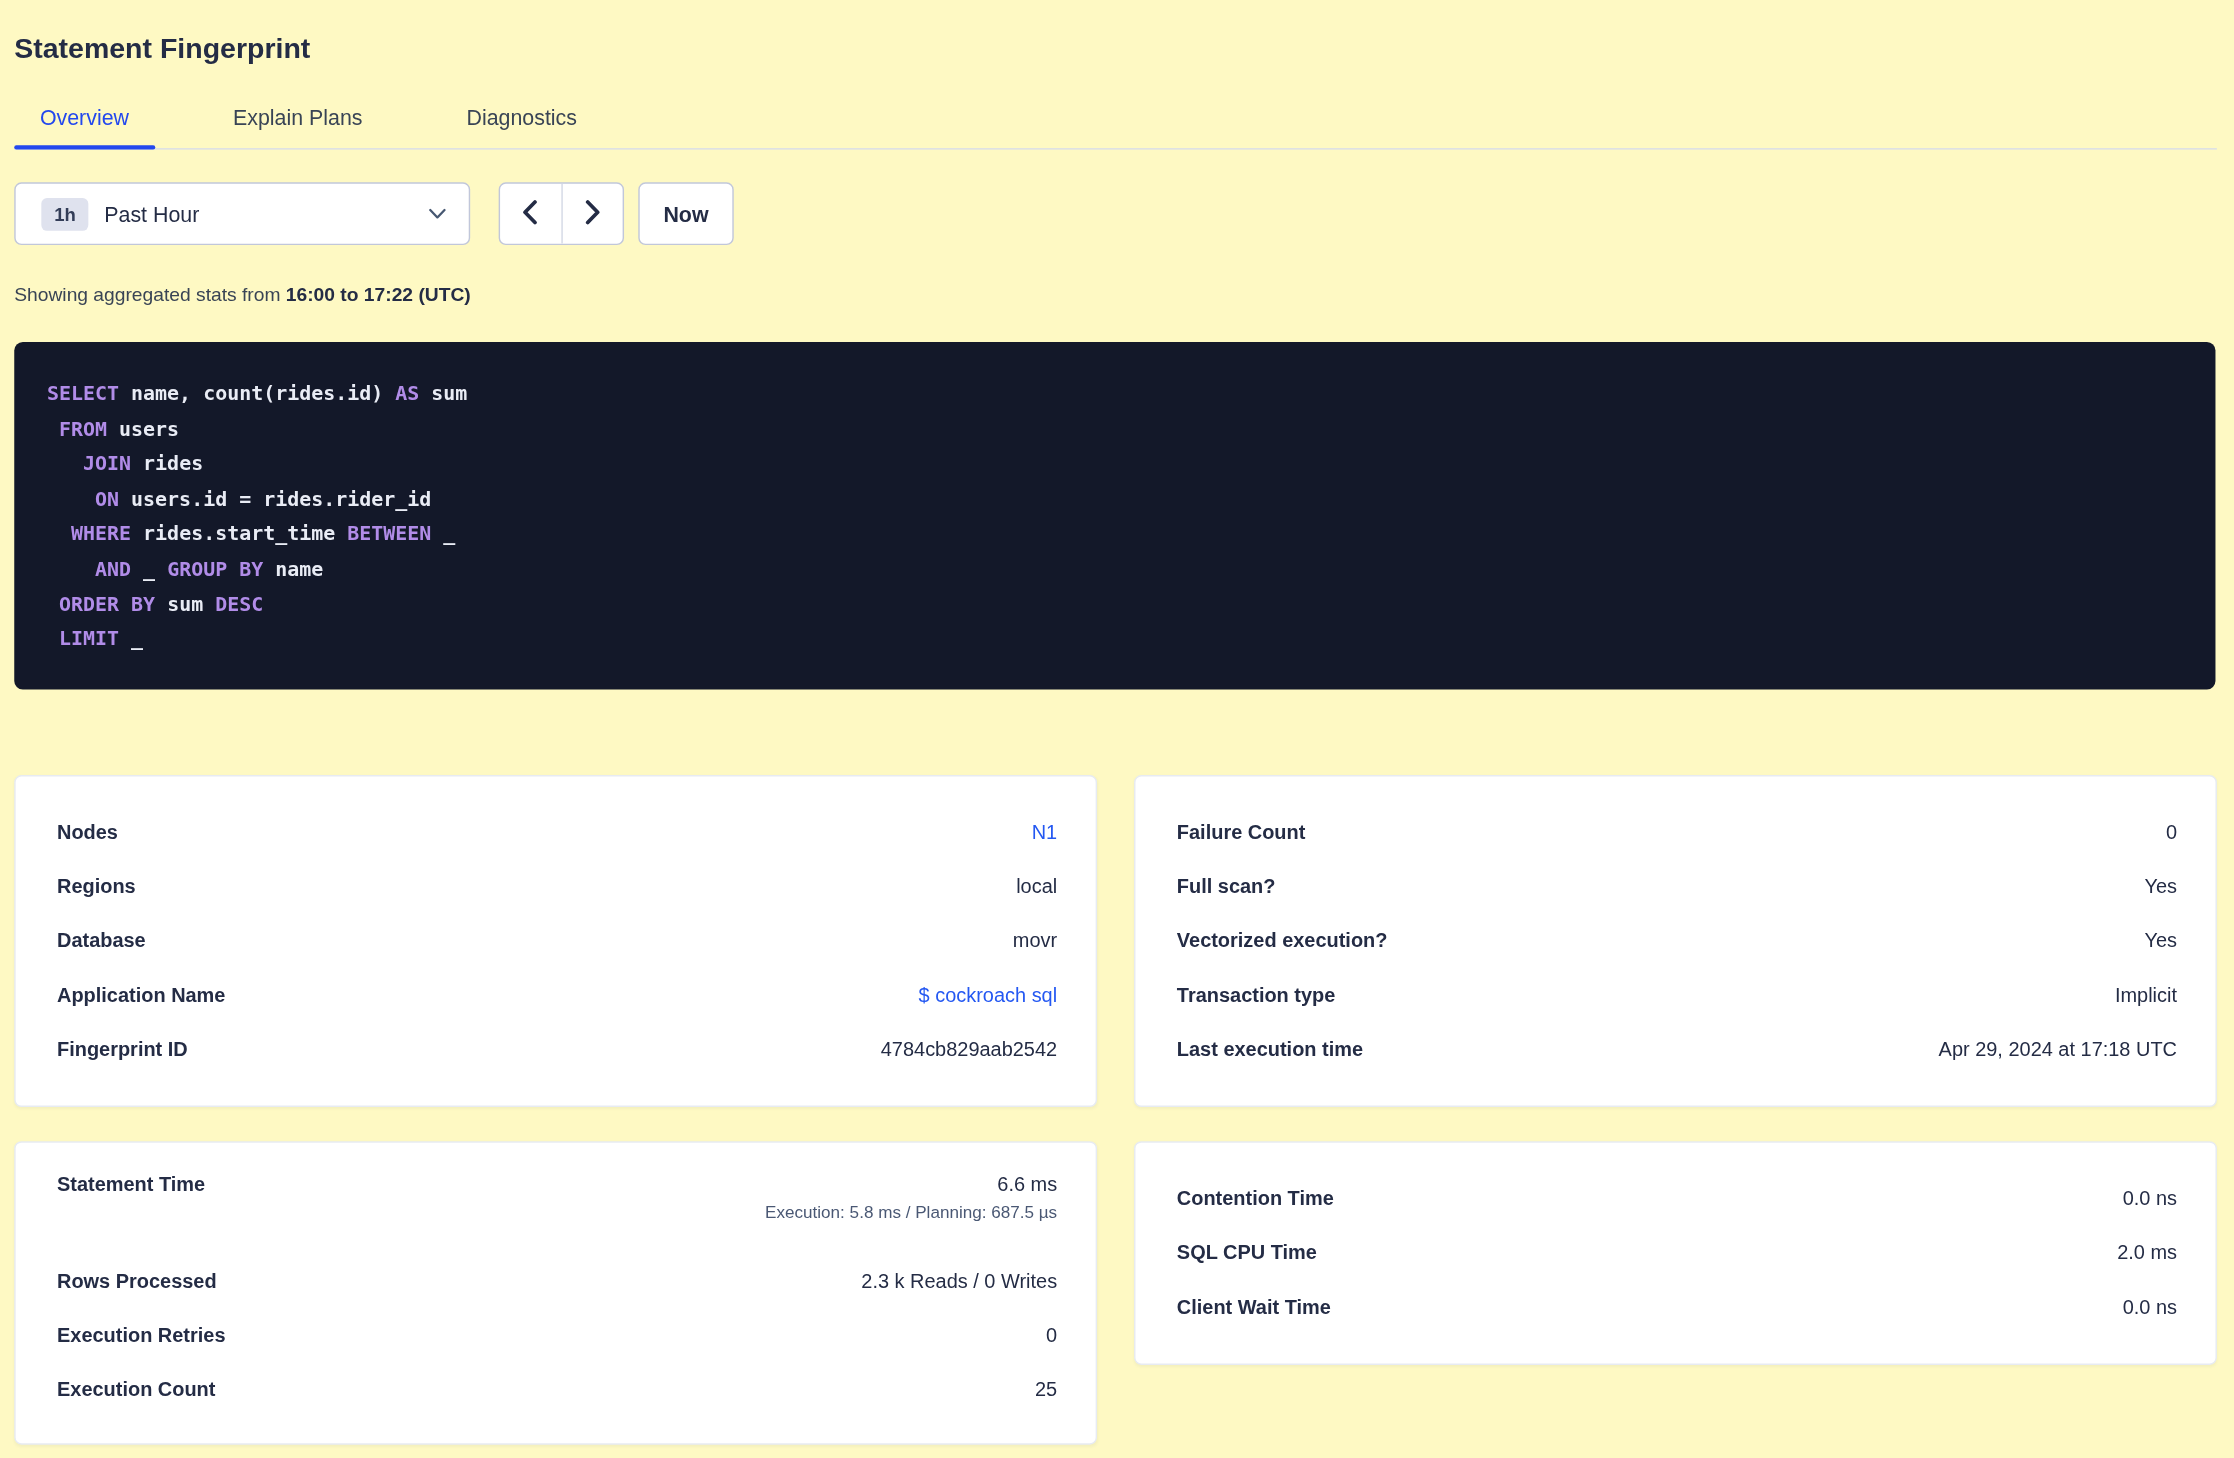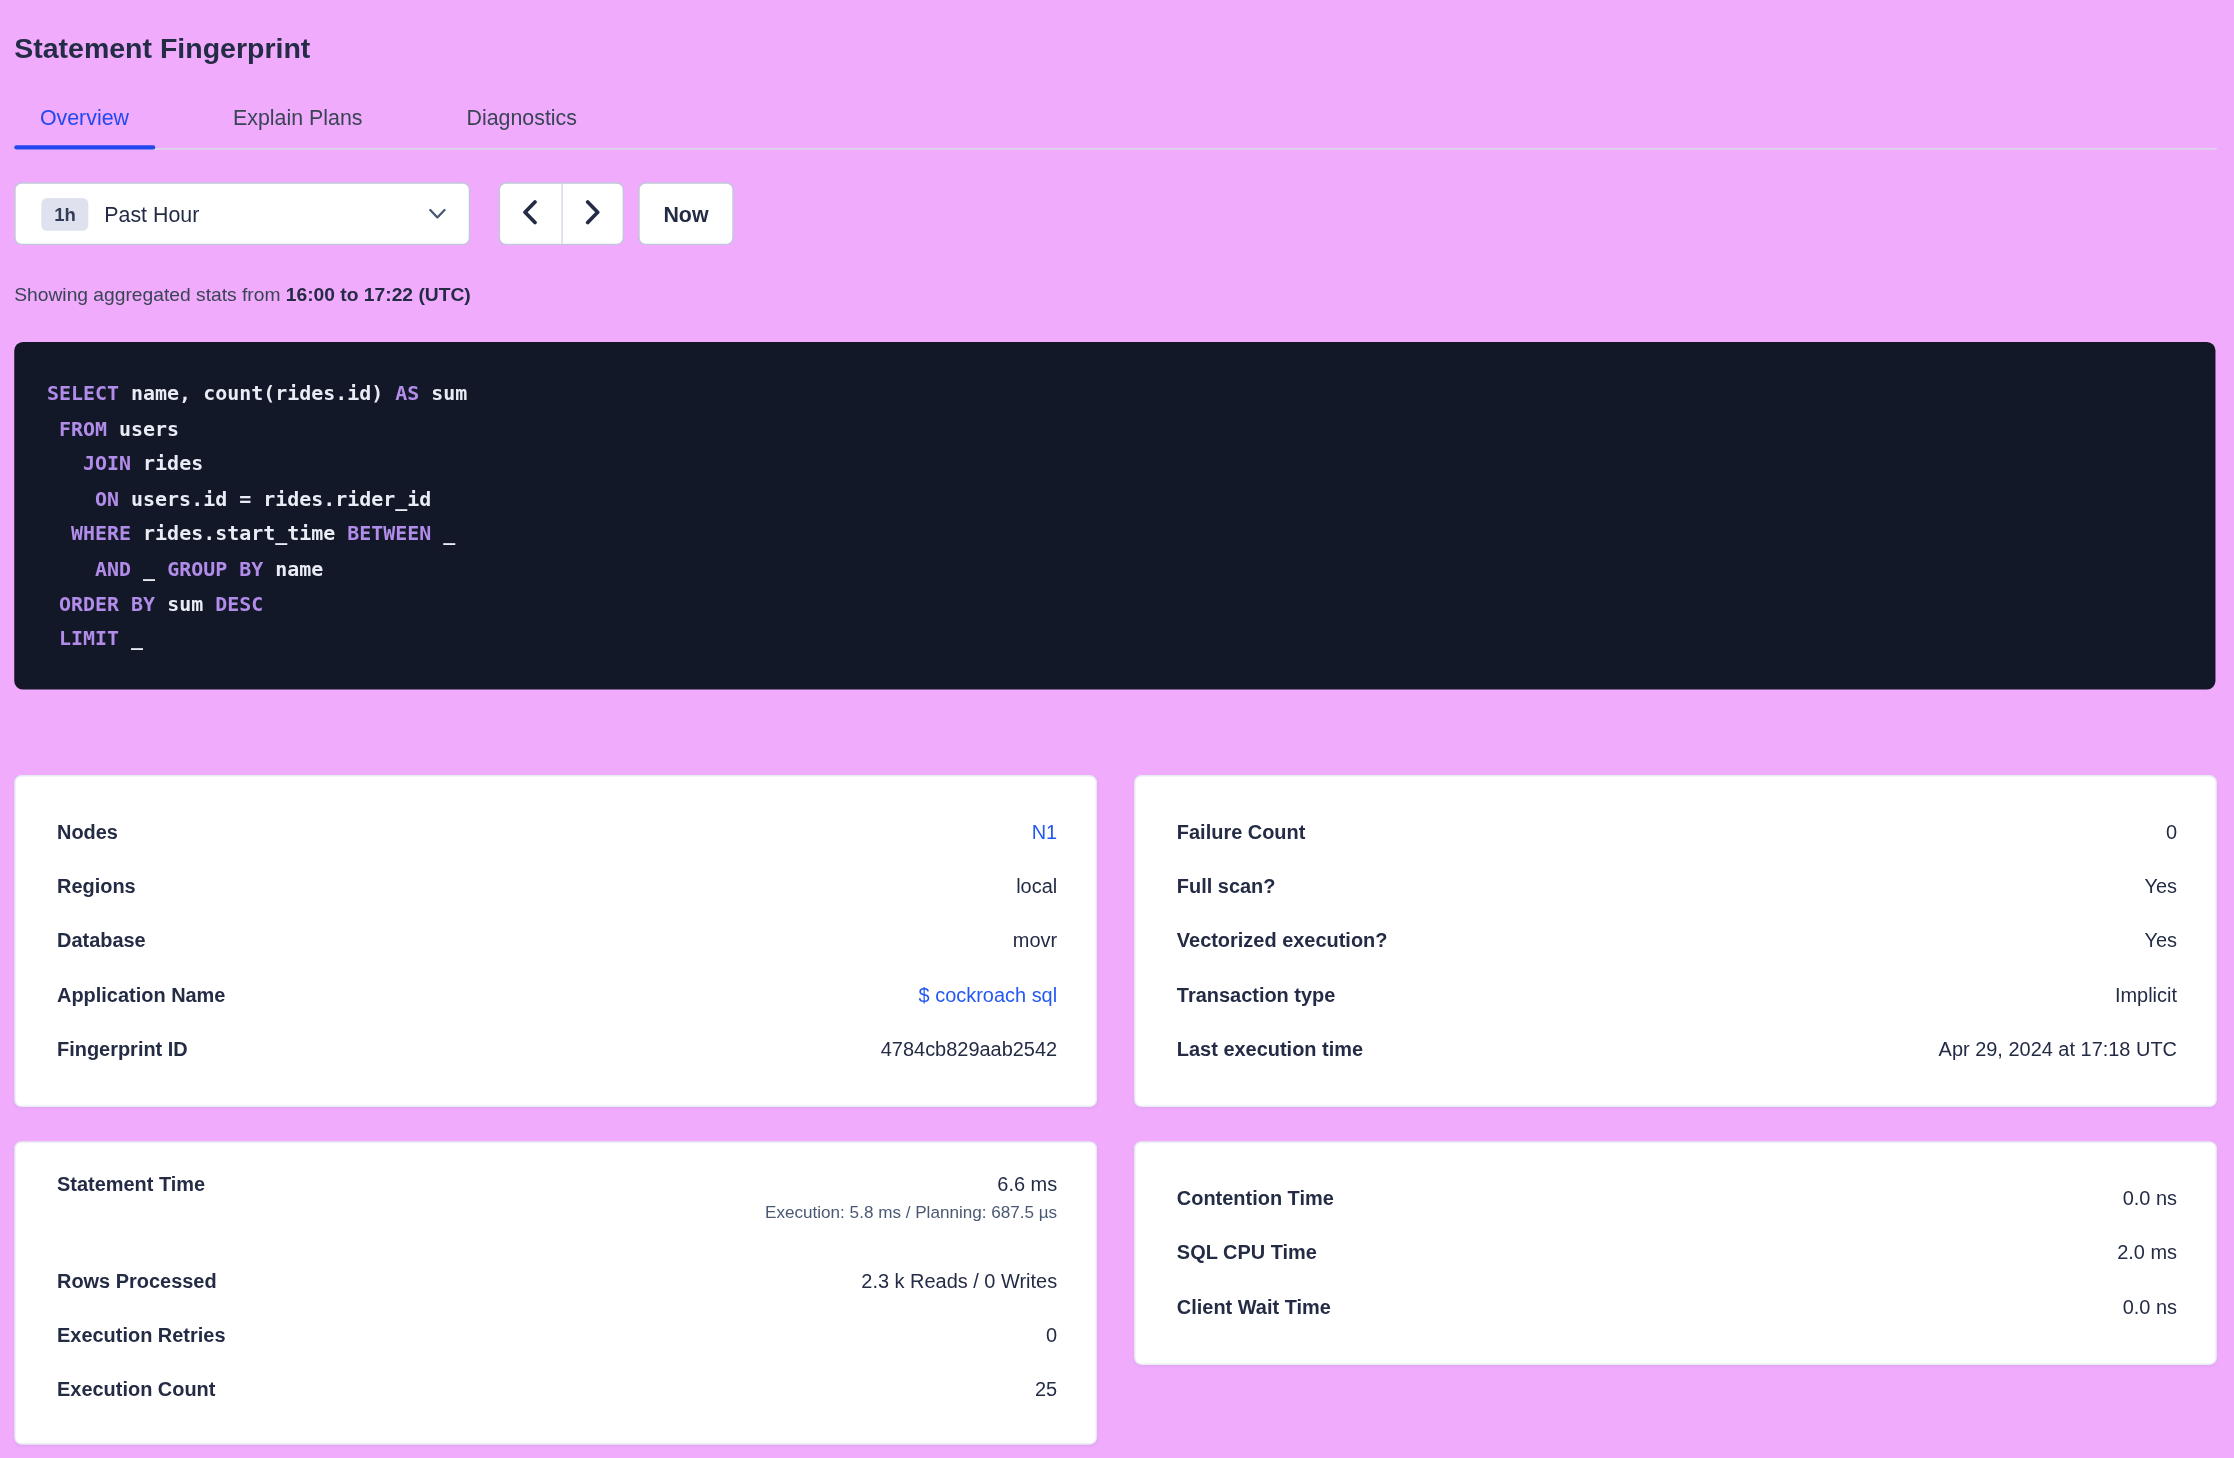--- a/index.html
+++ b/index.html
@@ -1,19 +1,19 @@
 <!DOCTYPE html>
 <html><head>
 <meta charset="utf-8">
 <style>
   * { box-sizing: border-box; }
   html, body { margin: 0; padding: 0; background: #f5f7fa; }
   .stage {
     position: relative; width: 2234px; height: 1458px;
-    overflow: hidden; background: #f0abfc;
+    overflow: hidden; background: #fef9c3;
   }
   .scale {
     position: absolute; top: 0; left: 0;
     width: 1568px; height: 1023px;
     transform: scale(1.42474); transform-origin: 0 0;
     font-family: "Liberation Sans", sans-serif;
     color: #242c45;
   }
   .page-title {
     margin: 22px 0 0 10px;

